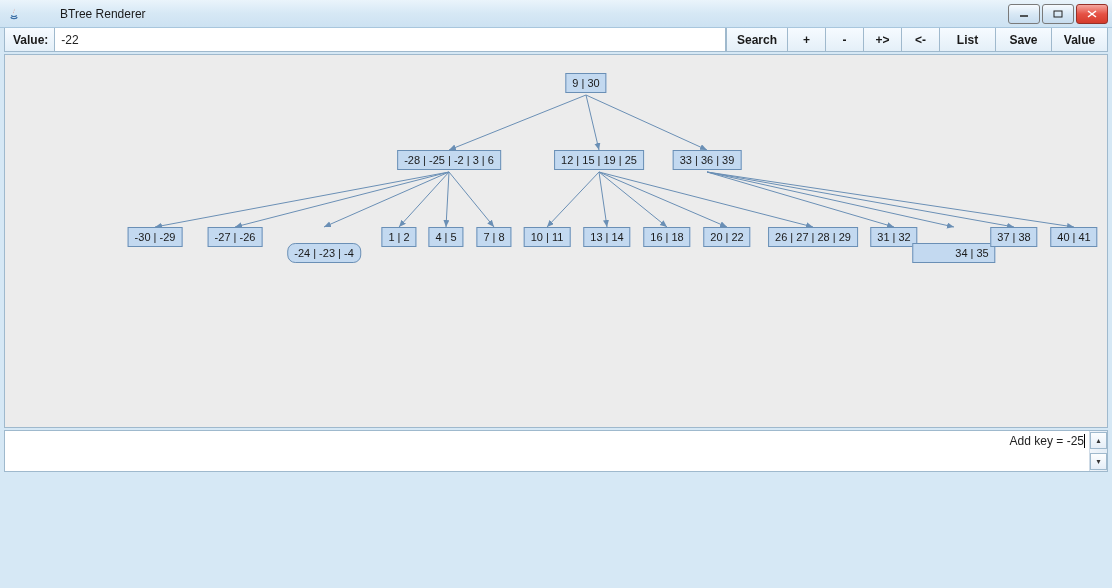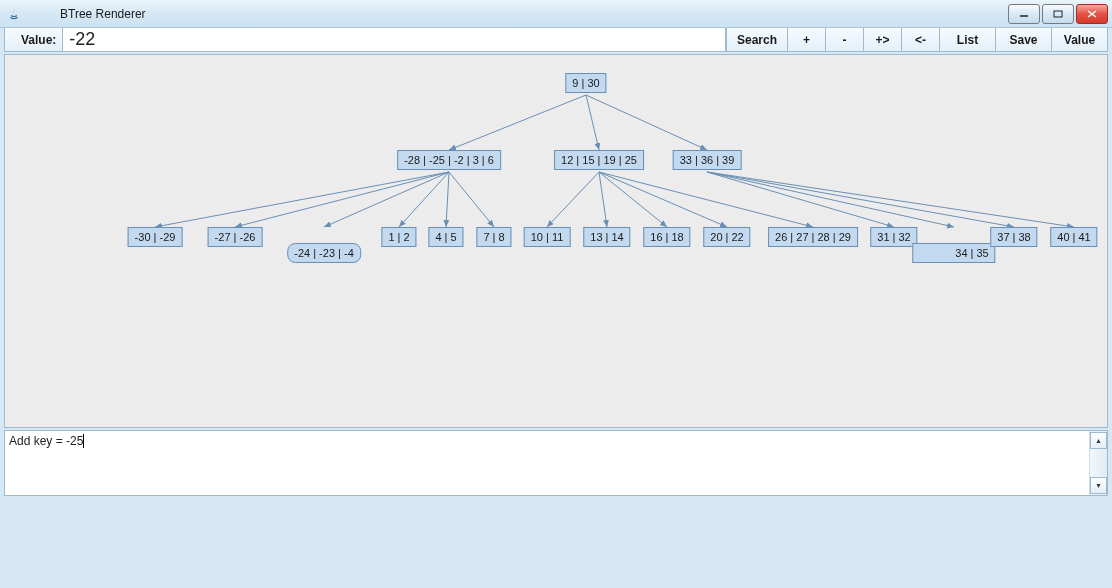--- a/index.html
+++ b/index.html
@@ -54,32 +54,32 @@
     border: 1px solid #9fb9cd;
     border-top: none;
     display: flex;
     align-items: stretch;
     box-sizing: border-box;
     margin: 0 4px;
   }
   .toolbar-label {
     display: flex;
     align-items: center;
-    padding: 0 6px 0 16px;
+    padding: 0 6px 0 8px;
     font-weight: bold;
     color: #1a1a1a;
     font-size: 12px;
   }
   .toolbar-input {
     flex: 1;
     border: 1px solid #9fb9cd;
     border-top: none;
     border-bottom: none;
     padding: 0 6px;
-    font-size: 18px;
+    font-size: 12px;
     font-family: inherit;
     background: #fff;
     color: #222;
     outline: none;
   }
   .tbtn {
     border-left: 1px solid #9fb9cd;
     padding: 0 10px;
     display: flex;
     align-items: center;
@@ -118,24 +118,25 @@
     color: #1a1a1a;
     box-sizing: border-box;
     white-space: nowrap;
     transform: translate(-50%, 0);
   }
 
   .logarea {
     margin: 0 4px 4px 4px;
     border: 1px solid #9fb9cd;
     background: #fff;
-    height: 66px;
+    height: 42px;
     box-sizing: border-box;
     position: relative;
     display: flex;
+    text-align: right;
   }
   .log-text {
     flex: 1;
     padding: 2px 4px;
     font-size: 12px;
     color: #222;
     line-height: 16px;
     overflow: hidden;
   }
   .log-line { white-space: pre; }

